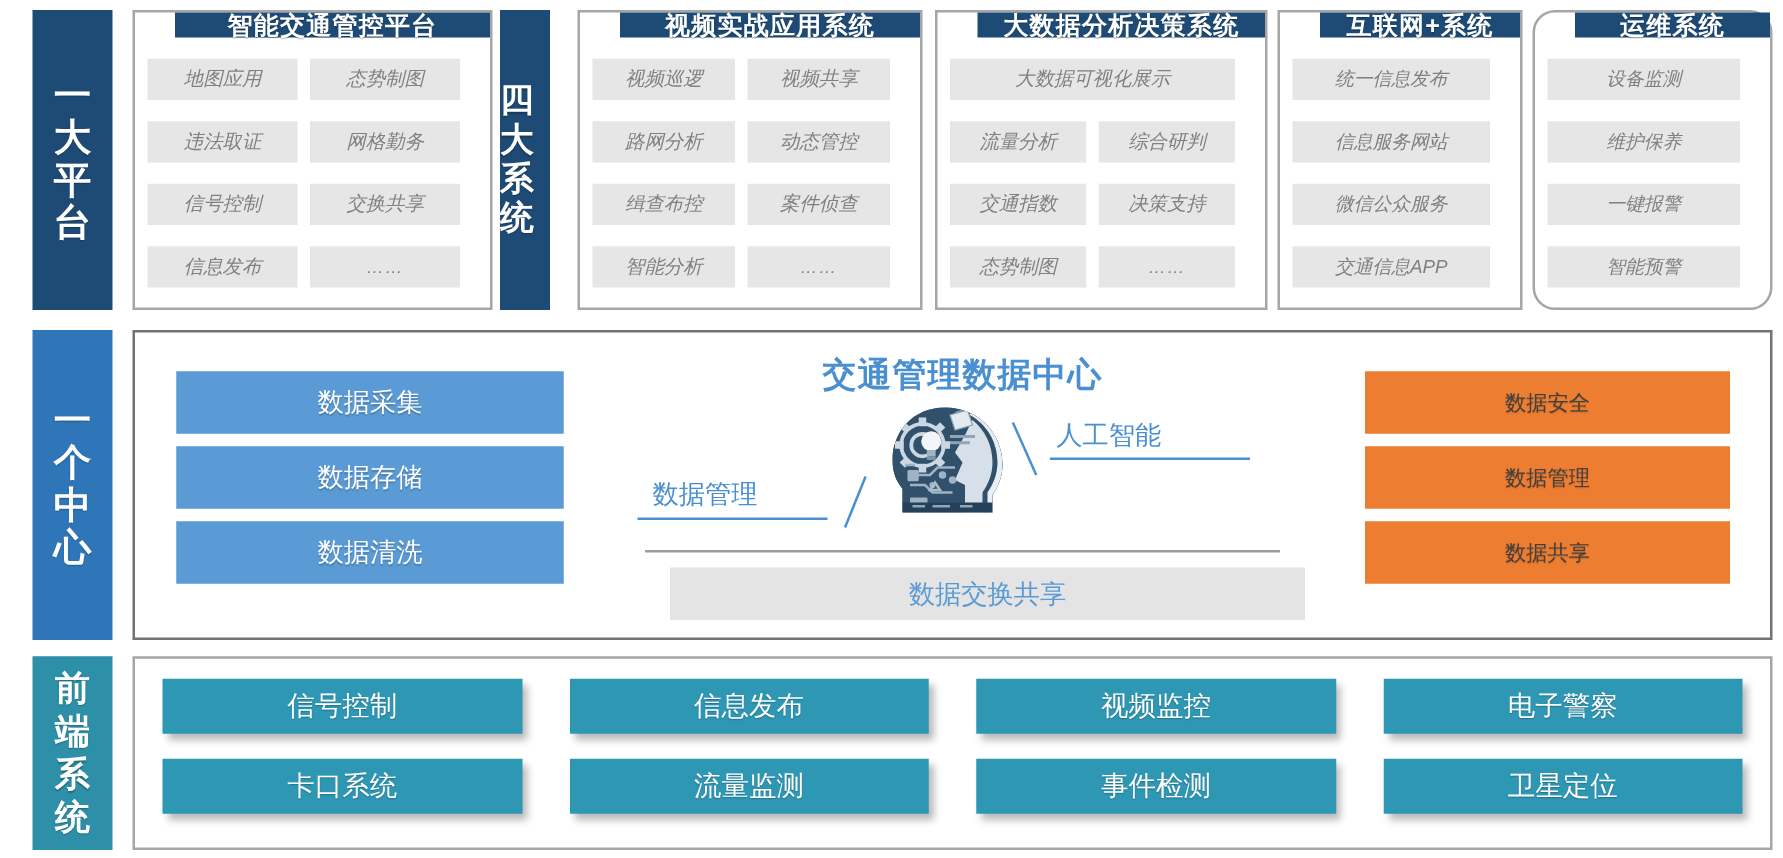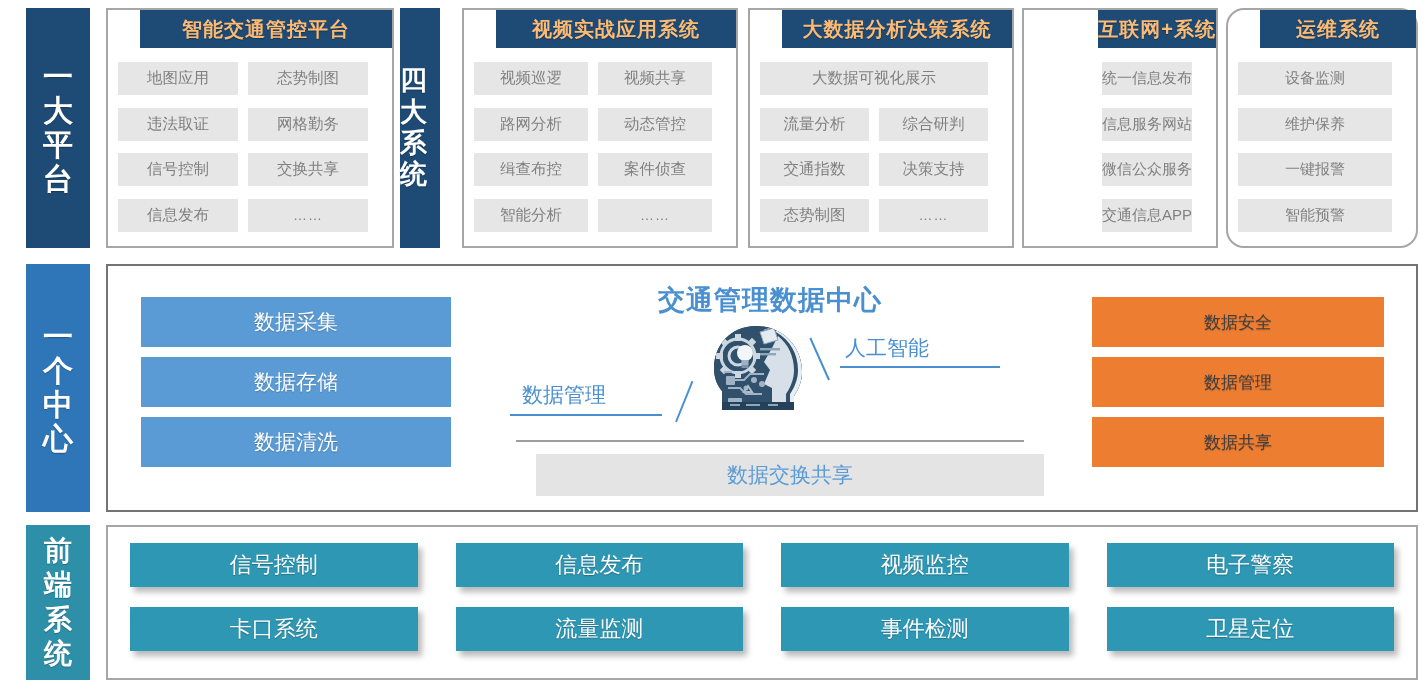--- a/index.html
+++ b/index.html
@@ -42,53 +42,54 @@
   
   .panel {
     position: absolute;
     top: 8px; height: 240px;
     border: 2px solid #A6A6A6;
     background: #ffffff;
     display: flex; flex-direction: column;
   }
   .panel-head {
     background: #1D4B75;
-    color: #fdba74;
+    color: #ffffff;
     font-weight: bold;
     font-size: 20px;
     letter-spacing: 1px;
-    height: 38px;
+    height: 20px;
     display: flex; align-items: center; justify-content: center;
     text-shadow: 0 1px 1px rgba(0,0,0,.3);
     flex: none;
     margin-left: 32px;
   }
   .panel-body {
     flex: 1;
     padding: 8px 24px 8px 10px;
     display: flex; flex-direction: column;
     justify-content: space-around;
+    font-style: italic;
   }
   .prow { display: flex; gap: 10px; }
   .pitem {
     flex: 1;
     background: #E6E6E6;
     color: #808080;
     font-size: 15.5px;
     height: 33px;
     display: flex; align-items: center; justify-content: center;
     white-space: nowrap;
   }
   .pitem.wide { flex: 1 1 100%; }
   .pitem.dots { letter-spacing: 1px; font-size: 14px; }
 
   #panel-platform { left: 106px; width: 288px; }
   #panel-video    { left: 462px; width: 276px; }
   #panel-bigdata  { left: 748px; width: 266px; }
-  #panel-internet { left: 1022px; width: 196px; align-items: flex-end; }
+  #panel-internet { left: 1022px; width: 196px; }
   #panel-ops      { left: 1226px; width: 192px; border-radius: 18px; }
 
   #panel-internet .pitem, #panel-ops .pitem { font-size: 15px; }
 
   
   #center-frame {
     position: absolute;
     left: 106px; top: 264px; width: 1312px; height: 248px;
     border: 2px solid #737373;
     background: #ffffff;

